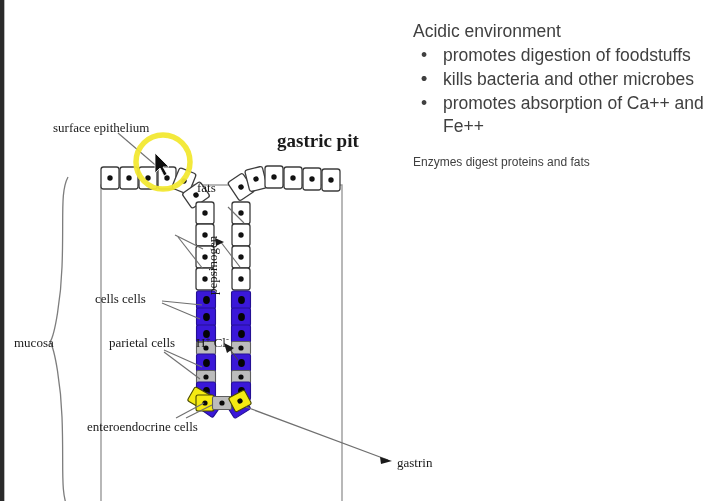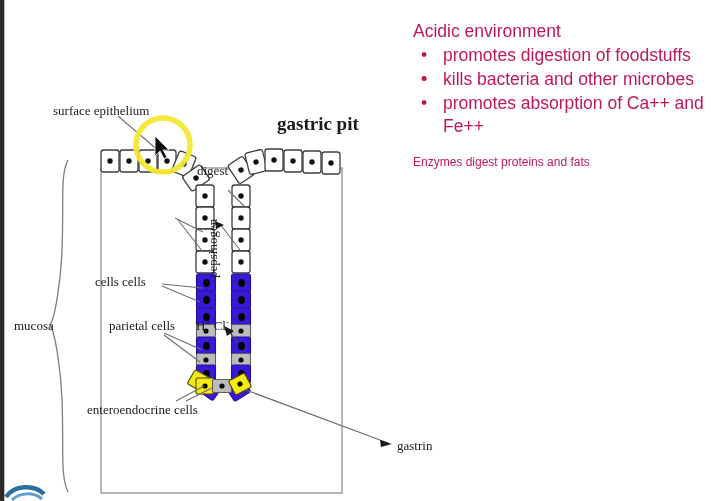--- a/index.html
+++ b/index.html
@@ -28,21 +28,21 @@
     width: 1px; height: 501px;
     background: #b8b8b8;
   }
 
   
   #text-column {
     position: absolute;
     left: 413px;
     top: 20px;
     width: 292px;
-    color: #be185d;
+    color: #404040;
     font-family: "Liberation Sans", sans-serif;
     font-size: 17.5px;
     line-height: 1.33;
   }
   .para-head {
     font-size: 17.5px;
     margin: 0 0 1px 0;
     white-space: pre-wrap;
   }
   ul.bullets {
@@ -65,21 +65,21 @@
   .para-block {
     margin-top: 18px;
     font-size: 12px;
     line-height: 1.32;
   }
   .para-block.second { margin-top: 22px; }
 
   
   #diagram {
     position: absolute;
-    left: 0; top: 0;
+    left: 0; top: 17px;
     width: 420px; height: 471px;
   }
   .dlabel {
     position: absolute;
     font-family: "Liberation Serif", serif;
     color: #1a1a1a;
     white-space: nowrap;
     font-size: 13px;
   }
   .dlabel.bold-serif {
@@ -252,21 +252,21 @@
         <path d="M 6 497 C 14 485, 34 484, 44 494" fill="none" stroke="#2a6f9e" stroke-width="4.5"></path>
         <path d="M 12 500 C 20 492, 34 492, 42 499" fill="none" stroke="#5f9fc6" stroke-width="3"></path>
       </g>
     </svg>
 
     
     <div class="dlabel" style="left:53px; top:103px;">surface epithelium</div>
 
     <div class="dlabel bold-serif" style="left:277px; top:113px;">gastric pit</div>
 
-    <div class="dlabel" style="left:197px; top:163px;">digest</div>
+    <div class="dlabel" style="left:197px; top:163px;">fats</div>
 
 
     <div class="dlabel vertical" style="left:205px; top:278px;">pepsinogen</div>
 
     <div class="dlabel" style="left:95px; top:274px;">cells cells</div>
 
     <div class="dlabel" style="left:14px; top:318px;">mucosa</div>
 
     <div class="dlabel" style="left:73px; top:318px;margin-left:36px;">parietal cells</div>
 

